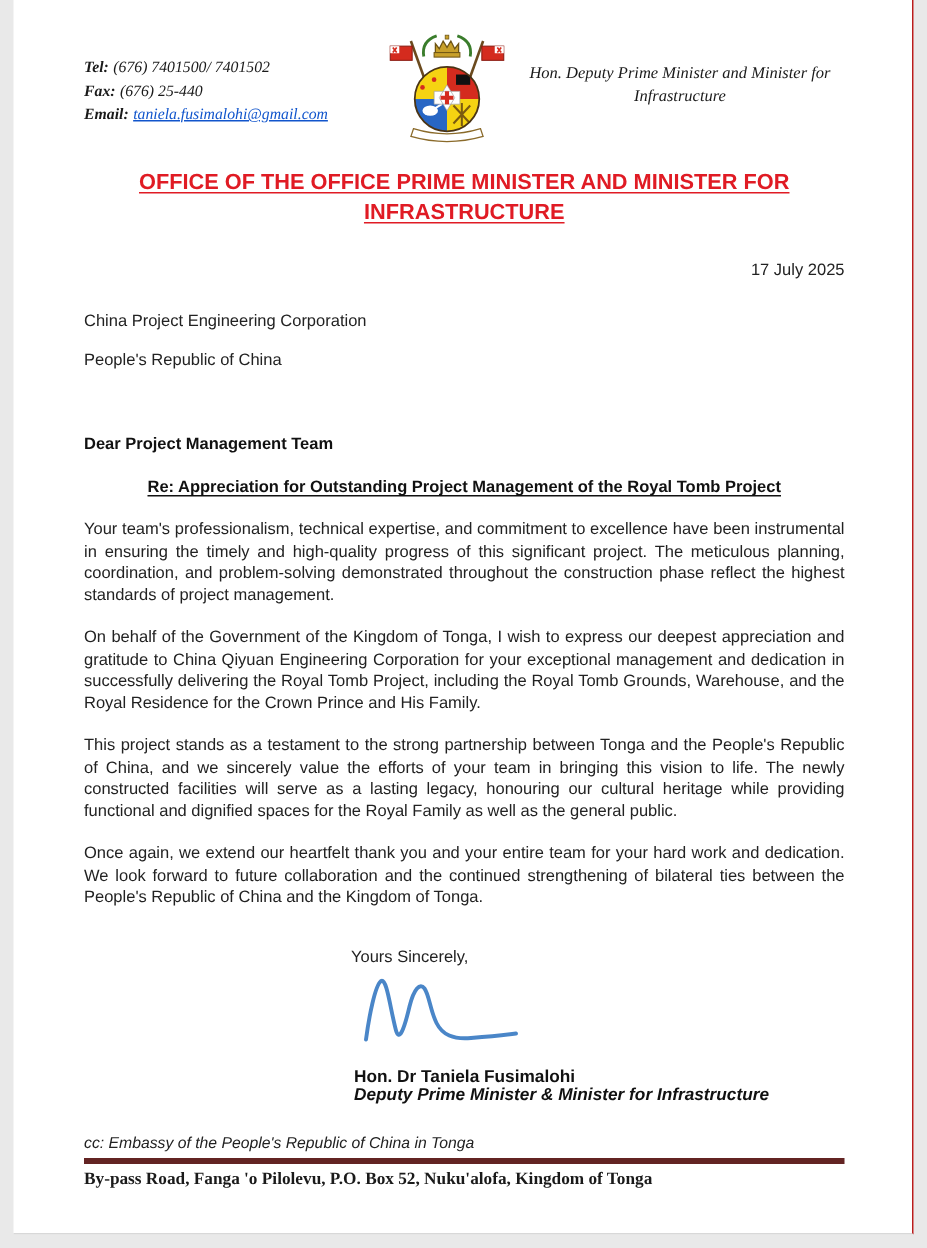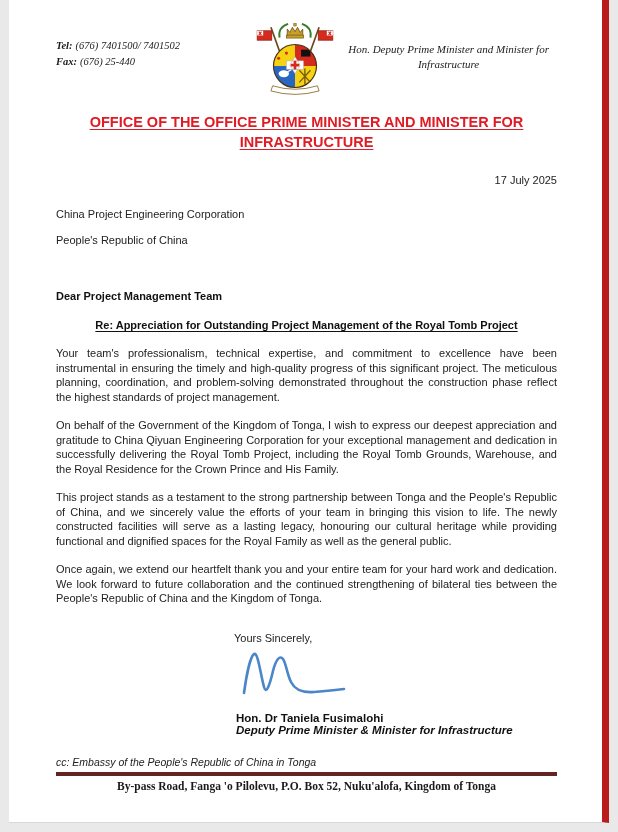--- a/index.html
+++ b/index.html
@@ -10,21 +10,21 @@
     overflow: hidden;
   }
   .page {
     position: relative;
     margin-left: 9px;
     width: 600px;
     height: 823px;
     background: #ffffff;
     padding: 0 45px 0 47px;
     overflow: hidden;
-    border-right: 7px solid #b91c1c;
+    border-right: 1px solid #b91c1c;
     border-bottom: 1px solid #d8d8d8;
   }
   
   .header {
     display: flex;
     justify-content: space-between;
     padding-top: 20px;
     height: 100px;
   }
   .contact {
@@ -98,36 +98,37 @@
   .sig-title { margin-left: 180px; font-size: 11.5px; font-weight: bold; font-style: italic; color: #111; }
   .cc-line { margin-top: 20px; font-size: 10.5px; font-style: italic; color: #222; }
   .footer-rule {
     margin-top: 4px;
     height: 4px;
     background: #632423;
     border: none;
   }
   .footer-address {
     margin-top: 4px;
-    text-align: center;
+    text-align: left;
     font-family: "Liberation Serif", serif;
     font-weight: bold;
     font-size: 11.5px;
     color: #1a1a1a;
   }
 </style>
 </head>
 <body>
 
 <div class="page">
 
   <div class="header">
     <div class="contact">
       <div><b>Tel:</b><span class="sp"></span><span>(676) 7401500/ 7401502</span></div>
       <div><b>Fax:</b><span class="sp"></span><span>(676) 25-440</span></div>
+      <div><b>Email:</b><span class="sp"></span><span class="email-link">taniela.fusimalohi@gmail.com</span></div>
     </div>
 
     <div class="crest">
       <svg width="86" height="80" viewBox="0 0 100 92" aria-hidden="true">
 
         <line x1="22" y1="8" x2="40" y2="58" stroke="#6b4a1e" stroke-width="2"></line>
         <line x1="78" y1="8" x2="60" y2="58" stroke="#6b4a1e" stroke-width="2"></line>
 
         <rect x="6" y="12" width="17" height="11" fill="#d42b1e" stroke="#8a1a10" stroke-width="0.8"></rect>
         <rect x="6" y="12" width="7" height="5.5" fill="#ffffff"></rect>

